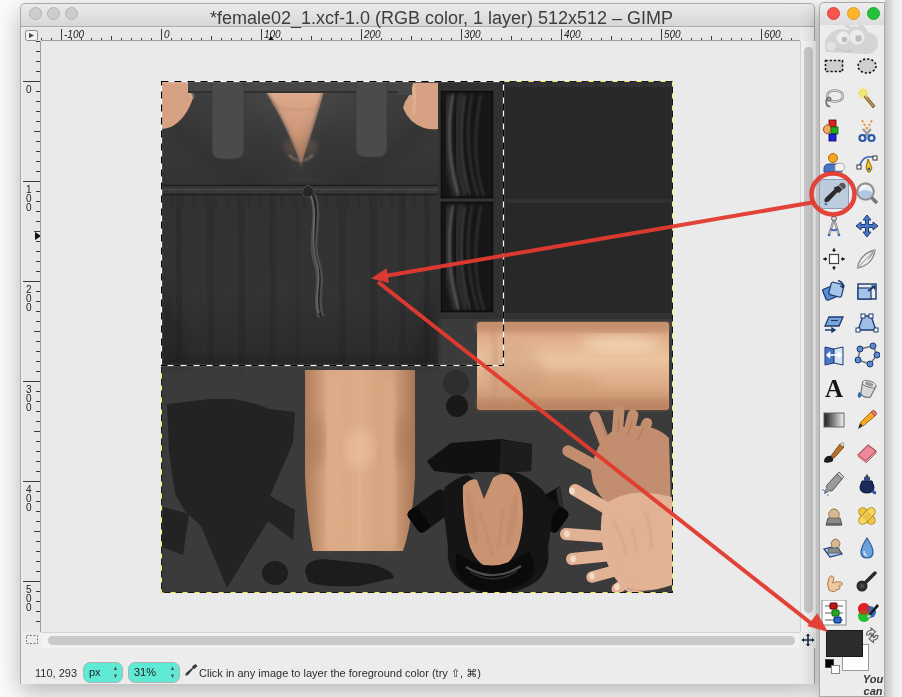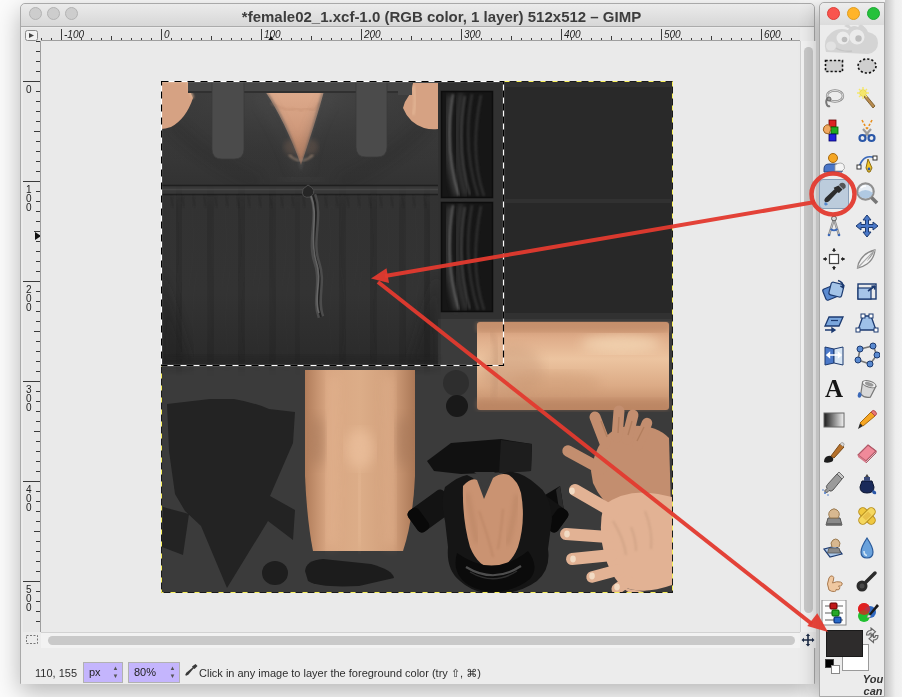--- a/index.html
+++ b/index.html
@@ -4,33 +4,33 @@
 <style>
 html,body{margin:0;padding:0;width:902px;height:697px;overflow:hidden;background:#fbfbfb;
   font-family:"Liberation Sans",sans-serif;}
 *{box-sizing:border-box;}
 .abs{position:absolute;}
 #mainwin{position:absolute;left:20px;top:3px;width:795px;height:681px;background:#ececec;
   border:1px solid #a9a9a9;border-radius:5px 5px 0 0;box-shadow:0 8px 24px rgba(0,0,0,.28);}
 #titlebar{position:absolute;left:0;top:0;width:793px;height:23px;
   background:linear-gradient(#ebebeb,#d7d7d7);border-bottom:1px solid #ababab;border-radius:5px 5px 0 0;}
 .tl{position:absolute;width:13px;height:13px;border-radius:50%;top:3px;}
-#titletext{position:absolute;left:24px;top:4px;width:100%;text-align:center;font-size:15px;color:#3d3d3d;font-weight:bold;}
+#titletext{position:absolute;left:24px;top:4px;width:100%;text-align:center;font-size:18px;color:#3d3d3d;}
 #hruler{position:absolute;left:20px;top:24px;width:759px;height:13px;background:#e7e7e7;border-bottom:1px solid #9f9f9f;overflow:hidden;font-style:italic;}
 #vruler{position:absolute;left:2px;top:37px;width:18px;height:591px;background:#e7e7e7;border-right:1px solid #9f9f9f;overflow:hidden;}
 #rulercorner{position:absolute;left:2px;top:24px;width:18px;height:13px;background:#e7e7e7;}
 #canvas{position:absolute;left:20px;top:37px;width:759px;height:591px;background:#eaeaea;overflow:hidden;}
 #vscroll{position:absolute;left:779px;top:37px;width:16px;height:591px;background:#f2f2f2;border-left:1px solid #d2d2d2;}
 #vthumb{position:absolute;left:3px;top:6px;width:9px;height:566px;background:#c9c9c9;border-radius:5px;}
 #hscroll{position:absolute;left:20px;top:628px;width:759px;height:16px;background:#f2f2f2;border-top:1px solid #d2d2d2;}
 #hthumb{position:absolute;left:7px;top:3px;width:747px;height:9px;background:#c9c9c9;border-radius:5px;}
 #panbtn{position:absolute;left:779px;top:628px;width:16px;height:16px;background:#ececec;}
 #qmask{position:absolute;left:2px;top:628px;width:18px;height:16px;background:#ececec;}
 #statusbar{position:absolute;left:0;top:644px;width:793px;height:36px;background:#ececec;font-size:11px;color:#2e2e2e;}
-.combo{position:absolute;height:21px;background:#c4b5fd;border:1px solid #b1b1b1;border-radius:0;font-size:11px;color:#222;}
+.combo{position:absolute;height:21px;background:#5eead4;border:1px solid #b1b1b1;border-radius:7px;font-size:11px;color:#222;}
 .spin{position:absolute;right:2px;top:1px;width:9px;height:17px;font-size:6px;line-height:8px;color:#555;text-align:center;}
 #toolwin{position:absolute;left:819px;top:2px;width:66px;height:695px;background:#ececec;
   border:1px solid #a9a9a9;border-radius:5px 0 0 0;box-shadow:0 6px 20px rgba(0,0,0,.30);}
 .icon{position:absolute;width:26px;height:26px;}
 #overlay{position:absolute;left:0;top:0;width:902px;height:697px;pointer-events:none;}
 #rshade{position:absolute;left:885px;top:0;width:17px;height:697px;background:linear-gradient(90deg,#c4c4c4,#ededed 60%,#f2f2f2);}
 </style>
 </head>
 <body>
 <div id="mainwin">
@@ -418,27 +418,27 @@
   <div id="hscroll">
       <div id="hthumb"></div>
     </div>
   <div id="panbtn"><svg width="16" height="16">
         <path d="M8,1.5 L10.2,4 L8.8,4 L8.8,7.2 L12,7.2 L12,5.8 L14.5,8 L12,10.2 L12,8.8 L8.8,8.8 L8.8,12 L10.2,12 L8,14.5 L5.8,12 L7.2,12 L7.2,8.8 L4,8.8 L4,10.2 L1.5,8 L4,5.8 L4,7.2 L7.2,7.2 L7.2,4 L5.8,4 Z" fill="#1c2b46"></path>
       </svg></div>
   <div id="qmask"><svg width="18" height="16">
         <rect x="3.5" y="3.5" width="11" height="8" fill="none" stroke="#777" stroke-dasharray="2 1.5"></rect>
       </svg></div>
   <div id="statusbar">
-    <div class="abs" style="left:14px;top:19px;">110, 155</div>
+    <div class="abs" style="left:14px;top:19px;">110, 293</div>
     <div class="combo" style="left:62px;top:14px;width:40px;">
         <span style="position:absolute;left:5px;top:3px;">px</span>
         <span class="spin">▲<br>▼</span>
       </div>
     <div class="combo" style="left:107px;top:14px;width:52px;">
-        <span style="position:absolute;left:5px;top:3px;">80%</span>
+        <span style="position:absolute;left:5px;top:3px;">31%</span>
         <span class="spin">▲<br>▼</span>
       </div>
     <div class="abs" style="left:162px;top:14px;"><svg width="16" height="18">
           <path d="M12.5,2 l2,2 l-3,3 l-1,-0.6 l-5.2,6.4 l-2.2,1 l-0.9,-0.9 l1,-2.2 l6.4,-5.2 l-0.6,-1 Z" fill="#3a3a3a"></path>
         </svg></div>
     <div class="abs" style="left:178px;top:19px;">Click in any image to layer the foreground color (try ⇧, ⌘)</div>
   </div>
 </div>
 <div id="toolwin">
   <div style="position:absolute;left:0;top:0;width:64px;height:22px;background:linear-gradient(#ededed,#dcdcdc);border-radius:5px 0 0 0;">

